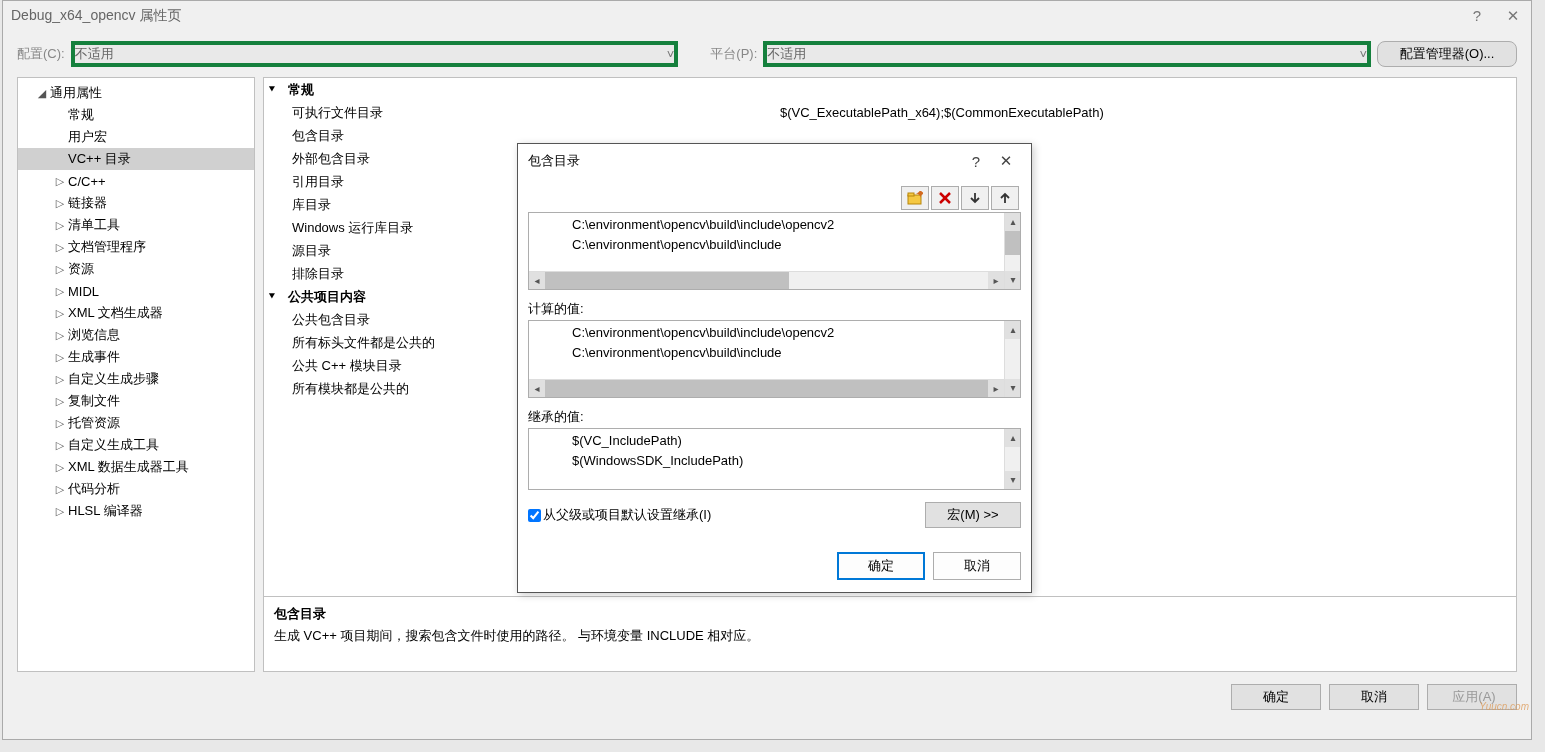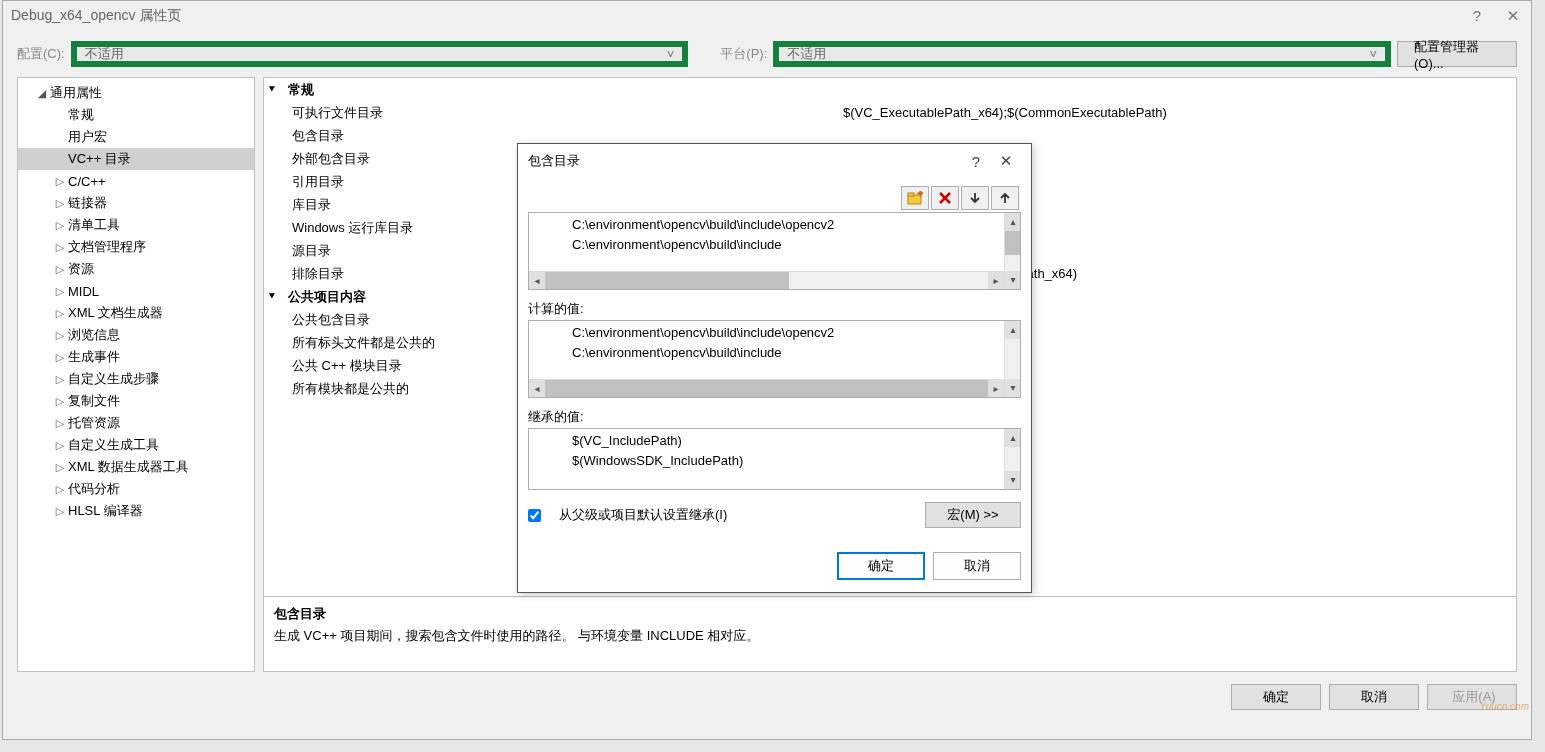--- a/index.html
+++ b/index.html
@@ -4,36 +4,36 @@
 <style>
 * { margin: 0; padding: 0; box-sizing: border-box; font-family: "Microsoft YaHei", "Segoe UI", sans-serif; font-size: 13px; }
 body { background: #e8e8e8; width: 1545px; height: 752px; overflow: hidden; position: relative; }
 .window { position: absolute; left: 2px; top: 0; width: 1530px; height: 740px; background: #f0f0f0; border: 1px solid #aaa; }
 .titlebar { height: 30px; display: flex; align-items: center; padding: 0 8px; color: #666; }
 .titlebar-title { flex: 1; font-size: 14px; }
 .titlebar-btns { display: flex; gap: 16px; color: #777; }
 .titlebar-btn { width: 20px; text-align: center; cursor: default; font-size: 15px; }
 .toprow { display: flex; align-items: center; gap: 6px; padding: 10px 14px; }
 .toprow .lbl { color: #888; }
-.combo { background: #fff; border: 6px solid #15803d; height: 26px; display: flex; align-items: center; padding: 0 8px; flex: 1; color: #666; position: relative; background: #e9e9e9; }
+.combo { background: #fff; border: 4px solid #15803d; height: 26px; display: flex; align-items: center; padding: 0 0; flex: 1; color: #666; position: relative; background: #e9e9e9; }
 .combo .arrow { margin-left: auto; color: #777; }
 .btn { border: 1px solid #adadad; background: #e1e1e1; height: 26px; padding: 0 16px; display: inline-flex; align-items: center; justify-content: center; cursor: default; }
-.cfgmgr { width: 120px; }
+.cfgmgr { width: 140px; border-radius: 8px; }
 .body { display: flex; padding: 0 14px 0 14px; gap: 8px; height: 595px; }
 .tree { width: 238px; background: #fff; border: 1px solid #c0c0c0; overflow: auto; padding-top: 4px; }
 .tree-item { height: 22px; display: flex; align-items: center; padding-left: 18px; white-space: nowrap; }
 .tree-item.lvl1 { padding-left: 36px; }
 .tree-item.sel { background: #d0d0d0; }
 .tw { width: 12px; text-align: center; margin-right: 2px; color: #555; font-size: 11px; }
 .main { flex: 1; display: flex; flex-direction: column; }
 .grid { flex: 1; background: #fff; border: 1px solid #c0c0c0; overflow: hidden; }
 .grow { display: flex; height: 23px; align-items: center; }
 .ghdr { font-weight: bold; padding-left: 8px; }
 .tw2 { width: 16px; text-align: center; font-size: 11px; }
-.gname { width: 579px; padding-left: 28px; }
+.gname { width: 516px; padding-left: 28px; }
 .gname.sub { padding-left: 28px; }
 .gval { flex: 1; white-space: nowrap; overflow: hidden; }
 .grow.sel .gval { font-weight: bold; }
 .desc { border: 1px solid #c0c0c0; border-top: none; background: #fff; padding: 8px 10px; height: 75px; }
 .desc-title { font-weight: bold; margin-bottom: 4px; }
 .bottom { display: flex; justify-content: flex-end; gap: 8px; padding: 12px 14px; }
 .bottom .btn { width: 90px; }
 .btn.disabled { color: #999; padding-left: 20px; }
 .dialog { position: absolute; left: 517px; top: 143px; width: 515px; background: #fff; border: 1px solid #555; box-shadow: 2px 2px 8px rgba(0,0,0,0.2); }
 .dlg-title { height: 34px; display: flex; align-items: center; padding: 0 10px; background: #fff; }
@@ -43,21 +43,21 @@
 .toolbar { display: flex; justify-content: flex-end; gap: 2px; margin-bottom: 2px; padding-right: 2px; }
 .tb-btn { width: 28px; height: 24px; border: 1px solid #adadad; display: flex; align-items: center; justify-content: center; background: #f0f0f0; }
 .listbox { border: 1px solid #adadad; background: #fff; height: 78px; position: relative; overflow: hidden; padding-left: 39px; }
 .list-content { padding: 2px 4px; line-height: 20px; white-space: nowrap; overflow: hidden; height: 54px; }
 .hscroll { position: absolute; bottom: 0; left: 0; right: 16px; height: 18px; background: #f0f0f0; display: flex; border-top: 1px solid #ddd; }
 .vscroll { position: absolute; right: 0; top: 0; bottom: 0; width: 16px; background: #f0f0f0; display: flex; flex-direction: column; border-left: 1px solid #ddd; }
 .sc-btn { width: 16px; height: 18px; background: #e0e0e0; text-align: center; font-size: 10px; color: #555; line-height: 18px; }
 .sc-track { flex: 1; background: #f0f0f0; position: relative; }
 .sc-thumb { position: absolute; background: #c0c0c0; }
 .sec-lbl { margin: 10px 0 2px 0; }
-.chk-row { display: flex; align-items: center; margin: 12px 0; gap: 18px; }
+.chk-row { display: flex; align-items: center; margin: 12px 0; gap: 2px; }
 .dlg-foot { display: flex; justify-content: flex-end; gap: 8px; padding: 0 10px 12px 0; }
 .dlg-foot .btn { width: 88px; height: 28px; background: #fdfdfd; }
 .dlg-foot .btn.primary { border: 2px solid #0078d7; }
 .watermark { position: absolute; right: 16px; bottom: 40px; color: #d95; font-style: italic; font-size: 10px; opacity: 0.75; }
 svg { display: block; }
 </style>
 </head>
 <body>
 
 <div class="window">

